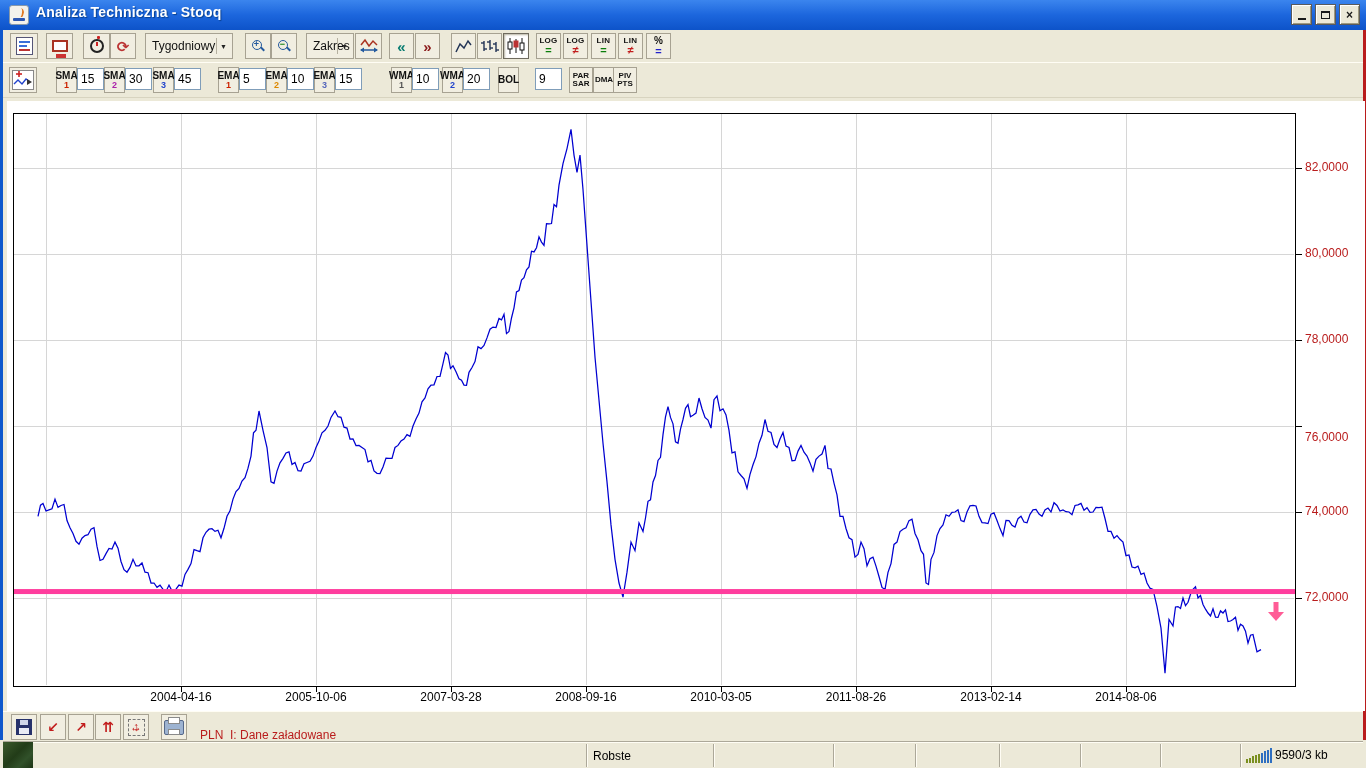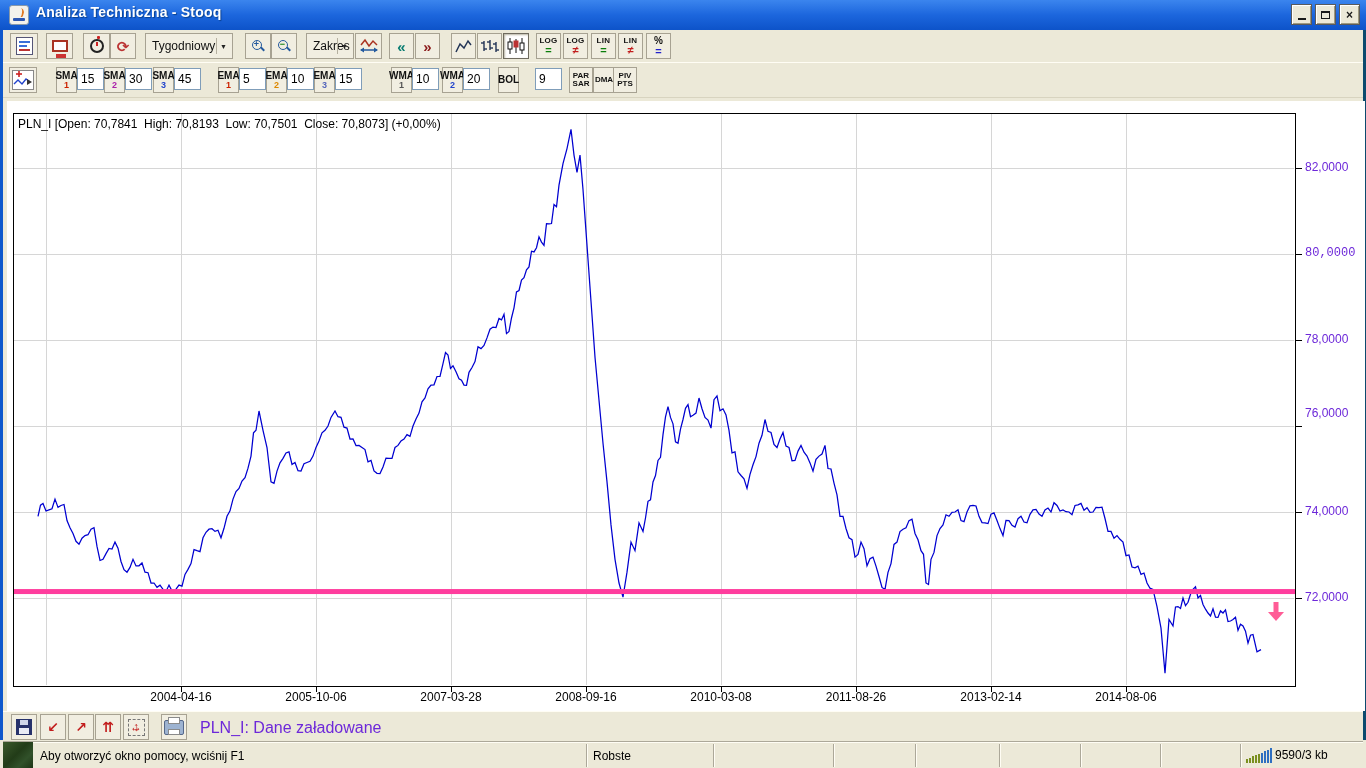--- a/index.html
+++ b/index.html
@@ -1,19 +1,19 @@
 <!DOCTYPE html>
 <html><head>
 <meta charset="utf-8">
 <style>
   html,body{margin:0;padding:0;}
   body{width:1366px;height:768px;overflow:hidden;background:#ece9d8;
        font-family:"Liberation Sans","DejaVu Sans",sans-serif;-webkit-font-smoothing:none;}
   #app{position:relative;width:1366px;height:740px;background:#ece9d8;
-       border-left:3px solid #0f58cc;border-right:3px solid #0c4a6e;box-sizing:border-box;}
+       border-left:3px solid #0f58cc;border-right:3px solid #b91c1c;box-sizing:border-box;}
   
   .titlebar{position:absolute;left:-3px;top:0;width:1366px;height:30px;
             background:linear-gradient(180deg,#3b85ee 0%,#1c66dd 50%,#0d53c9 100%);
             display:flex;align-items:center;}
   .app-icon{position:absolute;left:9px;top:5px;width:20px;height:20px;background:#f4f2ec;
             border:1px solid #8899aa;border-radius:3px;box-sizing:border-box;}
   .app-icon .steam{position:absolute;left:7px;top:2px;width:5px;height:9px;
             border-right:2px solid #e07820;border-radius:40% 60% 50% 50%;transform:rotate(8deg);}
   .app-icon .cup{position:absolute;left:3px;bottom:3px;width:12px;height:3px;background:#2d56b0;border-radius:1px;}
   .title-text{position:absolute;left:36px;top:4px;color:#fff;font-size:14px;font-weight:bold;
@@ -55,38 +55,38 @@
   .clockface:before{content:"";position:absolute;left:4px;top:1px;width:2px;height:4px;background:#c22;}
   .clockface:after{content:"";position:absolute;left:5px;top:-5px;width:3px;height:3px;background:#c22;border-radius:1px;}
   .repicon{width:17px;height:18px;background:#fff;border:1px solid #557;position:relative;box-sizing:border-box;}
   .repicon i{position:absolute;left:2px;height:2px;background:#3a6fd8;}
   .monicon{width:16px;height:12px;border:2px solid #a32;position:relative;box-sizing:border-box;background:#fff;}
   .monicon:after{content:"";position:absolute;left:2px;top:8px;width:10px;height:4px;background:#c33;transform:translateY(4px);}
   
   .chart-panel{position:absolute;left:4px;top:101px;width:1358px;height:610px;background:#fff;}
   #chart-svg{position:absolute;left:10px;top:113px;}
   .ohlc{position:absolute;left:15px;top:117px;font-size:12px;color:#000;white-space:pre;}
-  .y-label{position:absolute;left:1302px;width:58px;font-size:12px;color:#6d28d9;}
+  .y-label{position:absolute;left:1302px;width:58px;font-size:12px;color:#b91c1c;}
   .x-label{position:absolute;top:690px;width:92px;text-align:center;font-size:12px;color:#000;}
   
   .bottom-toolbar{position:absolute;left:0;top:711px;width:1360px;height:30px;background:#ece9d8;
                   border-top:1px solid #fffdf4;}
   .bbtn{position:absolute;top:2px;width:26px;height:26px;background:#f1eee1;border:1px solid #a7a292;
         box-sizing:border-box;display:flex;align-items:center;justify-content:center;}
   .red-arrow{color:#c21d1d;font-size:14px;font-weight:bold;line-height:1;}
   .fit-box{position:relative;width:15px;height:15px;border:1px dashed #777;}
   .fit-box span{position:absolute;left:0;top:0;width:15px;height:15px;display:flex;align-items:center;justify-content:center;
         color:#c21d1d;font-size:12px;font-weight:bold;line-height:1;}
   .floppy{width:16px;height:16px;background:#27326b;position:relative;}
   .floppy:before{content:"";position:absolute;left:4px;top:1px;width:8px;height:5px;background:#cfd6ea;}
   .floppy:after{content:"";position:absolute;left:3px;bottom:1px;width:10px;height:6px;background:#e8ebf5;}
   .printer{width:18px;height:13px;background:#9db3d1;border:1px solid #55688a;border-radius:2px;position:relative;}
   .printer:before{content:"";position:absolute;left:3px;top:-4px;width:10px;height:5px;background:#fff;border:1px solid #8a8a8a;}
   .printer:after{content:"";position:absolute;left:3px;top:8px;width:10px;height:4px;background:#fff;border:1px solid #8a8a8a;}
-  .load-status{position:absolute;left:197px;top:7px;font-size:16px;color:#6d28d9;}
+  .load-status{position:absolute;left:197px;top:16px;font-size:12px;color:#b91c1c;}
   
   .statusbar{position:absolute;left:0;top:741px;width:1360px;height:27px;background:#ece9d8;
              border-top:1px solid #aca899;box-shadow:inset 0 1px 0 #fffdf4;}
   .sb-cell{position:absolute;top:0;height:27px;display:flex;align-items:center;font-size:12px;color:#000;}
   .sb-sep{position:absolute;top:2px;width:1px;height:23px;background:#aca899;box-shadow:1px 0 0 #fffdf4;}
   .sb-logo{position:absolute;left:0;top:0;width:30px;height:27px;
            background:linear-gradient(135deg,#3c5a2c 0%,#223c18 45%,#31512a 70%,#1c3314 100%);}
   .sig-bars{position:absolute;left:1243px;top:6px;display:flex;align-items:flex-end;gap:1px;height:15px;}
   .sig-bars i{display:block;width:2px;}
   .sb-kb{position:absolute;left:1272px;top:6px;font-size:12px;}
@@ -319,35 +319,34 @@
       <line x1="1282" y1="485.5" x2="1289" y2="485.5" stroke="#000"></line>
       <line x1="168.5" y1="573" x2="168.5" y2="579" stroke="#000"></line>
       <line x1="303.5" y1="573" x2="303.5" y2="579" stroke="#000"></line>
       <line x1="438.5" y1="573" x2="438.5" y2="579" stroke="#000"></line>
       <line x1="573.5" y1="573" x2="573.5" y2="579" stroke="#000"></line>
       <line x1="708.5" y1="573" x2="708.5" y2="579" stroke="#000"></line>
       <line x1="843.5" y1="573" x2="843.5" y2="579" stroke="#000"></line>
       <line x1="978.5" y1="573" x2="978.5" y2="579" stroke="#000"></line>
       <line x1="1113.5" y1="573" x2="1113.5" y2="579" stroke="#000"></line>
     </svg>
-  <div class="ohlc">PLN_I [Open: 70,7841  High: 70,8193  Low: 70,7501  Close: 70,8073] (+0,00%)</div>
   <div id="y-axis">
       <div class="y-label" style="top: 160px;">82,0000</div>
-      <div class="y-label" style="top: 246px; font-family: Liberation Mono, monospace;">80,0000</div>
+      <div class="y-label" style="top: 246px;">80,0000</div>
       <div class="y-label" style="top: 332px;">78,0000</div>
-      <div class="y-label" style="top: 406px;">76,0000</div>
+      <div class="y-label" style="top: 430px;">76,0000</div>
       <div class="y-label" style="top: 504px;">74,0000</div>
       <div class="y-label" style="top: 590px;">72,0000</div>
     </div>
   <div id="x-axis">
       <div class="x-label" style="left: 132px;">2004-04-16</div>
       <div class="x-label" style="left: 267px;">2005-10-06</div>
       <div class="x-label" style="left: 402px;">2007-03-28</div>
       <div class="x-label" style="left: 537px;">2008-09-16</div>
-      <div class="x-label" style="left: 672px;">2010-03-08</div>
+      <div class="x-label" style="left: 672px;">2010-03-05</div>
       <div class="x-label" style="left: 807px;">2011-08-26</div>
       <div class="x-label" style="left: 942px;">2013-02-14</div>
       <div class="x-label" style="left: 1077px;">2014-08-06</div>
     </div>
 
   <div class="bottom-toolbar">
     <div class="bbtn" style="left:8px">
         <span class="floppy"></span>
       </div>
     <div class="bbtn" style="left:37px">
@@ -366,21 +365,20 @@
       </span>
     </div>
     <div class="bbtn" style="left:158px">
         <span class="printer"></span>
       </div>
     <div class="load-status">PLN_I: Dane załadowane</div>
   </div>
 
   <div class="statusbar">
     <div class="sb-logo"></div>
-    <div class="sb-cell" style="left:37px;width:540px">Aby otworzyć okno pomocy, wciśnij F1</div>
     <div class="sb-sep" style="left:583px"></div>
     <div class="sb-cell" style="left:590px;width:115px">Robste</div>
     <div class="sb-sep" style="left:710px"></div>
     <div class="sb-sep" style="left:830px"></div>
     <div class="sb-sep" style="left:912px"></div>
     <div class="sb-sep" style="left:996px"></div>
     <div class="sb-sep" style="left:1077px"></div>
     <div class="sb-sep" style="left:1157px"></div>
     <div class="sb-sep" style="left:1237px"></div>
     <div class="sig-bars" id="sig-bars">

